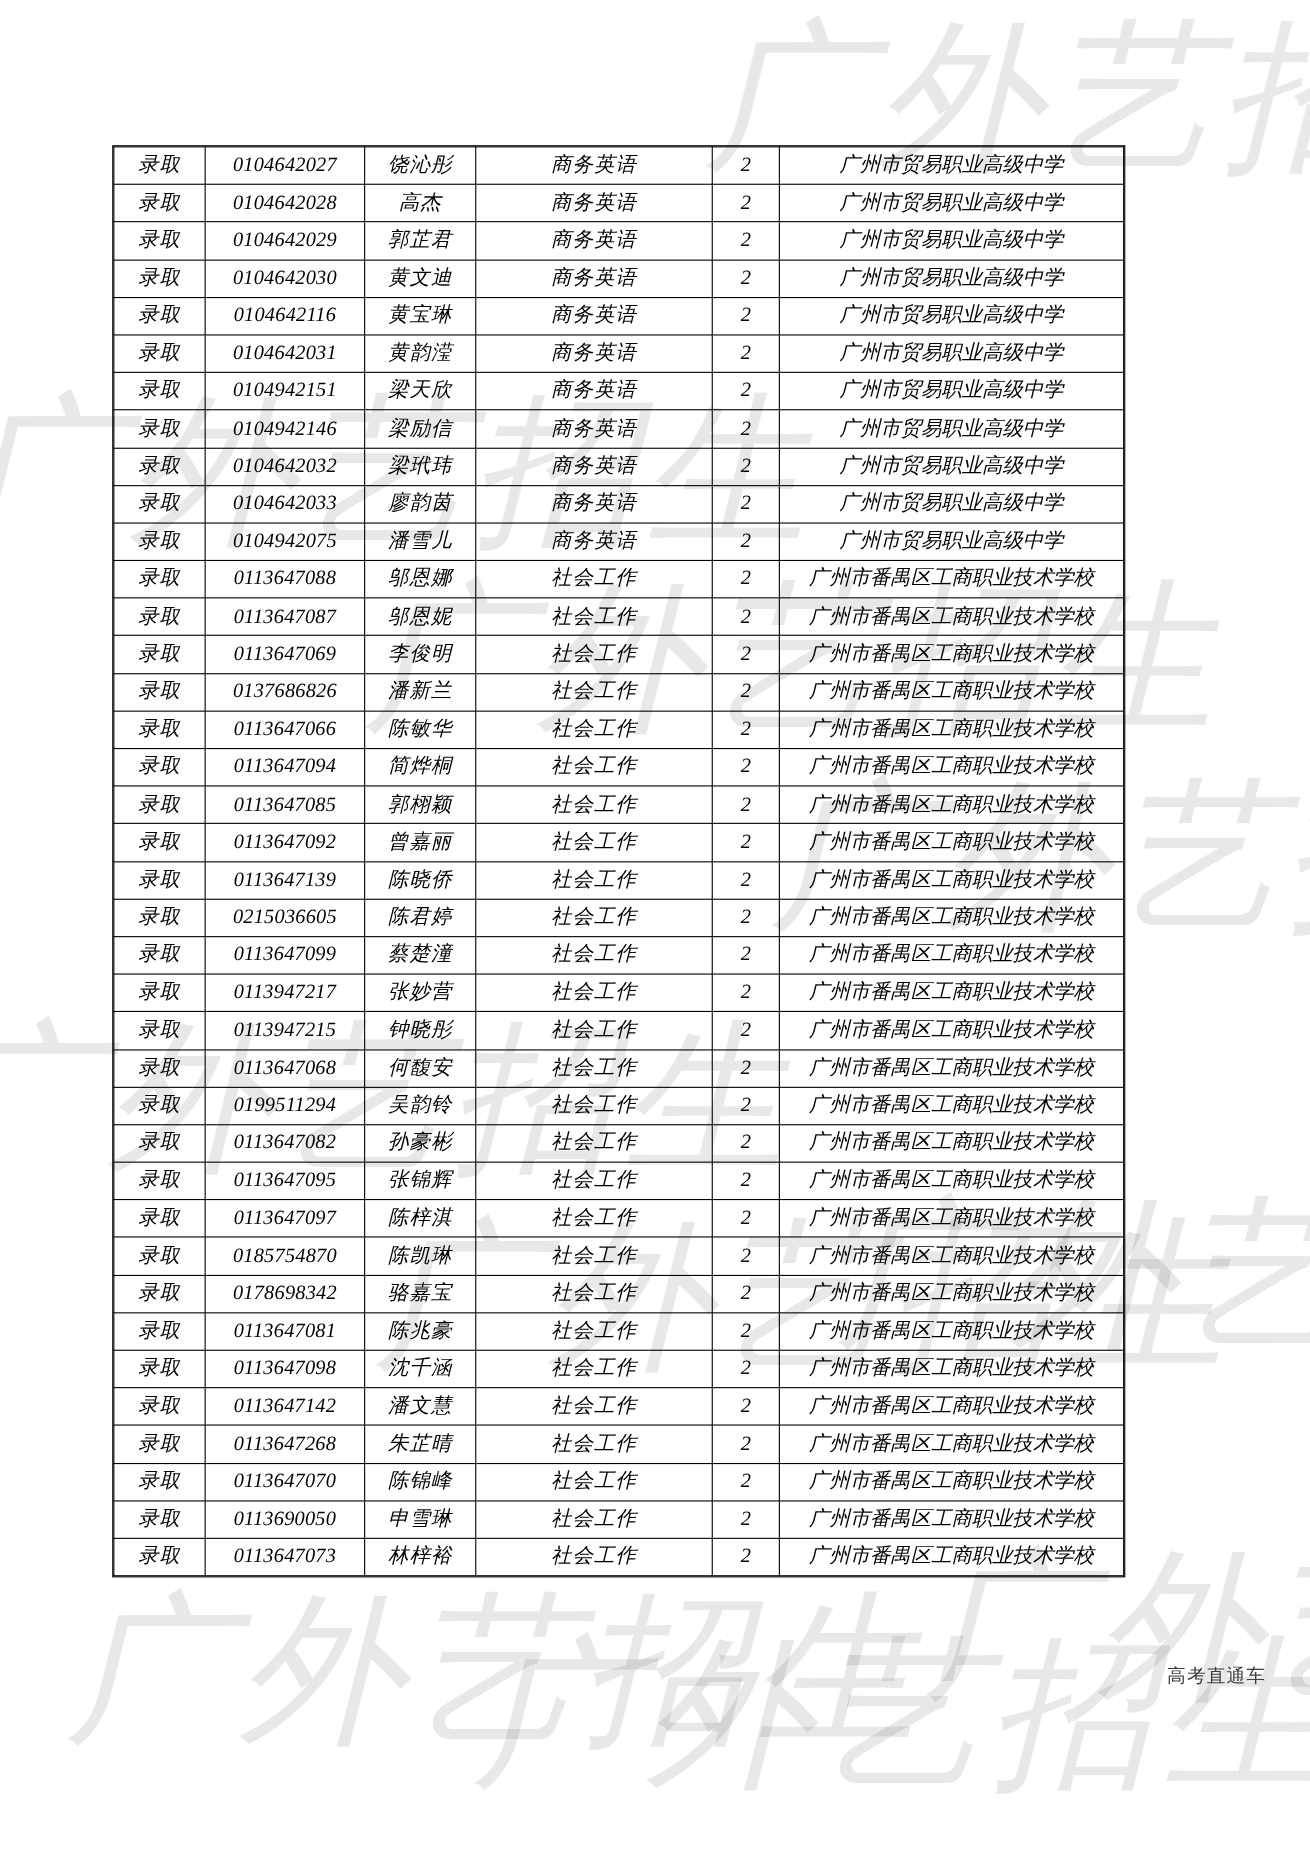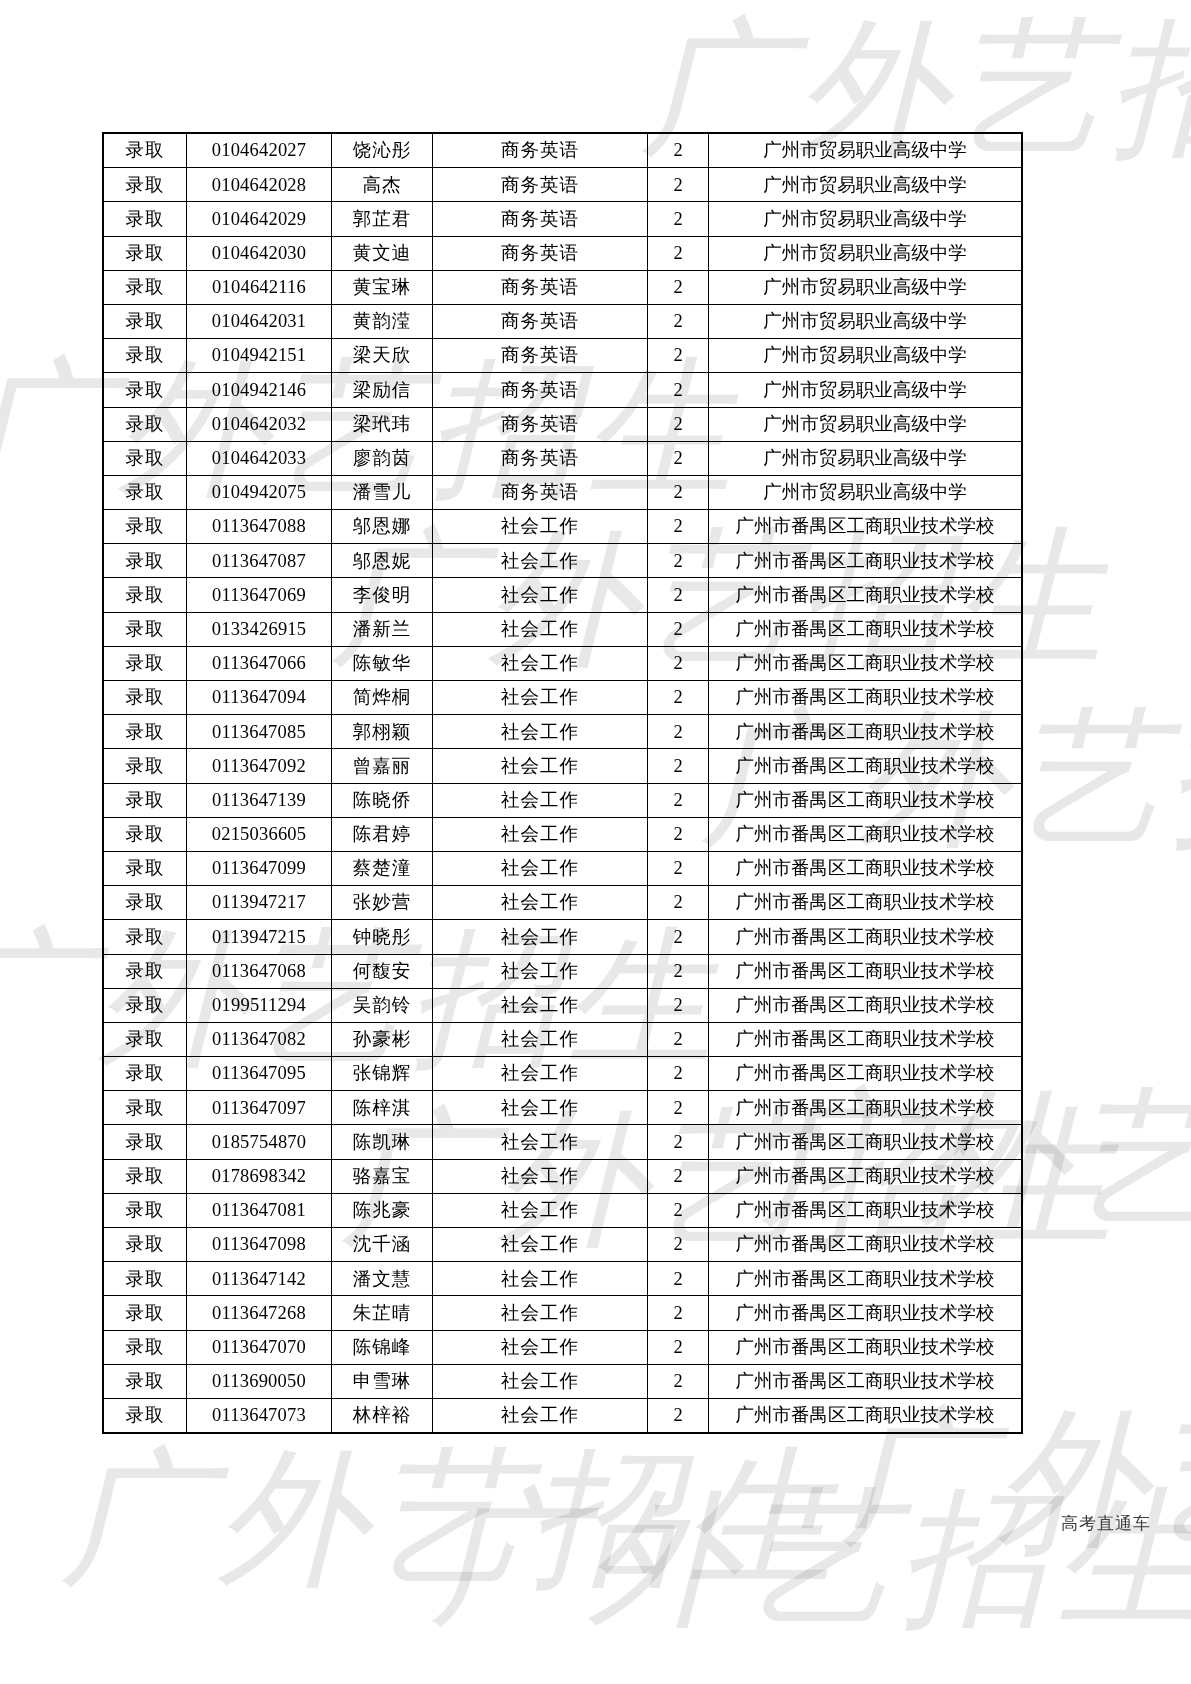--- a/index.html
+++ b/index.html
@@ -64,20 +64,21 @@
   td.c-status   { width: 78px;  letter-spacing: 1px; }
   td.c-number   { width: 140px; font-size: 18px; letter-spacing: 0.2px; }
   td.c-name     { width: 96px;  letter-spacing: 1px; }
   td.c-major    { width: 210px; letter-spacing: 1px; }
   td.c-code     { width: 56px;  font-size: 17px; }
   td.c-school   { width: 308px; letter-spacing: 0px; font-size: 18px; }
 
   
   #results-table {
     outline: 1px solid #000;
+    font-style: italic;
   }
 
   
   #footer-brand {
     position: absolute;
     right: 40px;
     top: 1512px;
     font-size: 17px;
     letter-spacing: 1px;
     color: #3c3c3c;
@@ -212,21 +213,21 @@
         <tr>
           <td class="c-status">录取</td>
           <td class="c-number">0113647069</td>
           <td class="c-name">李俊明</td>
           <td class="c-major">社会工作</td>
           <td class="c-code">2</td>
           <td class="c-school">广州市番禺区工商职业技术学校</td>
         </tr>
         <tr>
           <td class="c-status">录取</td>
-          <td class="c-number">0133426915</td>
+          <td class="c-number">0137686826</td>
           <td class="c-name">潘新兰</td>
           <td class="c-major">社会工作</td>
           <td class="c-code">2</td>
           <td class="c-school">广州市番禺区工商职业技术学校</td>
         </tr>
         <tr>
           <td class="c-status">录取</td>
           <td class="c-number">0113647066</td>
           <td class="c-name">陈敏华</td>
           <td class="c-major">社会工作</td>

